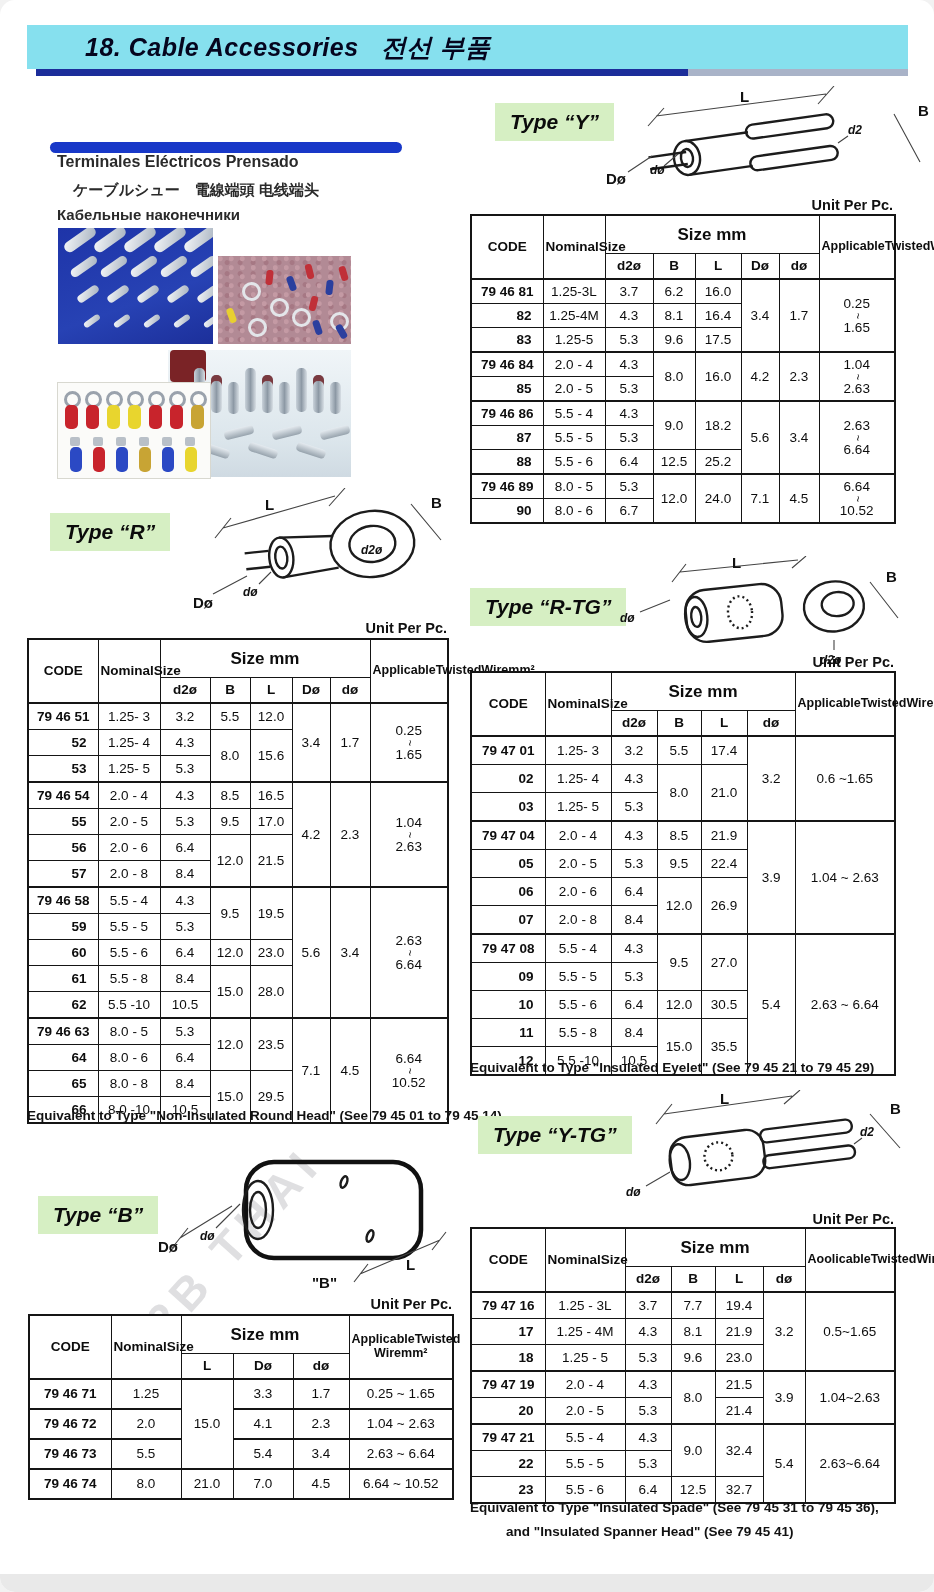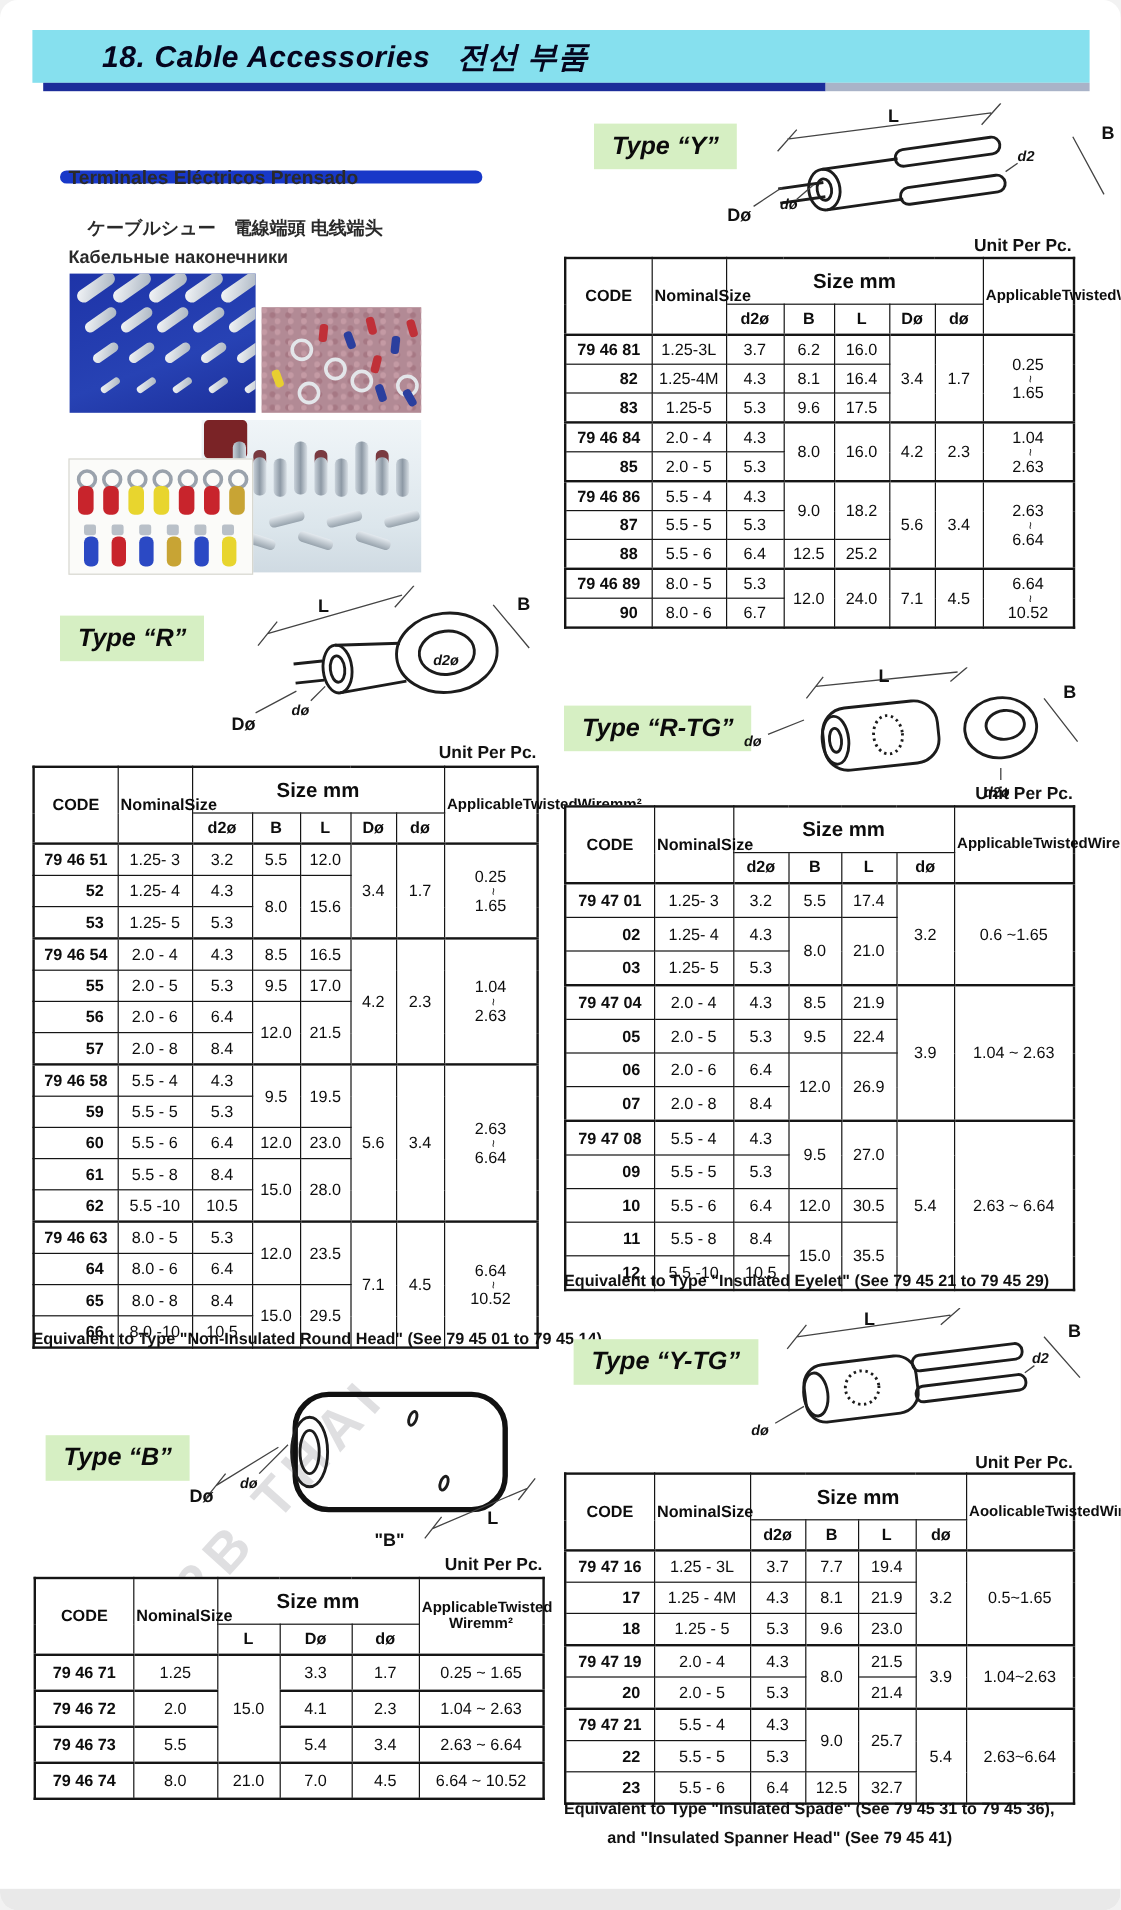--- a/index.html
+++ b/index.html
@@ -14,21 +14,21 @@
   #header-rule{left:36px;top:69px;width:652px;height:7px;background:var(--c-rule,#1c2d9a);}
   #header-rule-tail{left:688px;top:69px;width:220px;height:7px;background:#a9b3c8;}
 
   #section-banner{left:40px;top:99px;width:370px;height:42px;background:var(--c-banner,#d6efc3);
                   display:flex;align-items:center;}
   #section-banner .en{font:italic 700 23px "Liberation Sans","DejaVu Sans",sans-serif;margin-left:16px;color:#0c1c0c;}
   #section-banner .ko{font:700 20px "Liberation Sans","DejaVu Sans",sans-serif;margin-left:48px;color:#0c1c0c;}
   #section-underline{left:50px;top:142px;width:352px;height:11px;border-radius:6px;background:var(--c-underline,#1838c8);}
 
   .subtitle{left:57px;font-weight:600;color:#2a2a2a;}
-  #sub-es{top:140px;font-size:16px;}
+  #sub-es{top:153px;font-size:16px;}
   #sub-ja{top:181px;font-size:15px;margin-left:16px;}
   #sub-ru{top:206px;font-size:15px;}
 
   
   .photo{position:absolute;overflow:hidden;}
   #photo1{left:58px;top:228px;width:155px;height:116px;background:linear-gradient(160deg,#1e34a8,#2742b4 60%,#1c2f9a);}
   #photo2{left:218px;top:256px;width:133px;height:88px;background:
           radial-gradient(circle at 20% 30%,#c49aa4 0 2px,transparent 3px),
           radial-gradient(circle at 70% 60%,#a67884 0 2px,transparent 3px),
           #b28a95;background-size:11px 9px,13px 11px,auto;}
@@ -1266,21 +1266,21 @@
             <td>
               <span>5.5  - 4</span>
             </td>
             <td>
               <span>4.3</span>
             </td>
             <td rowspan="2">
               <span>9.0</span>
             </td>
             <td rowspan="2">
-              <span>25.7</span>
+              <span>32.4</span>
             </td>
             <td rowspan="3">
               <span>5.4</span>
             </td>
             <td rowspan="3">
               <span>2.63~6.64</span>
             </td>
           </tr>
           <tr>
             <td class="code2">

